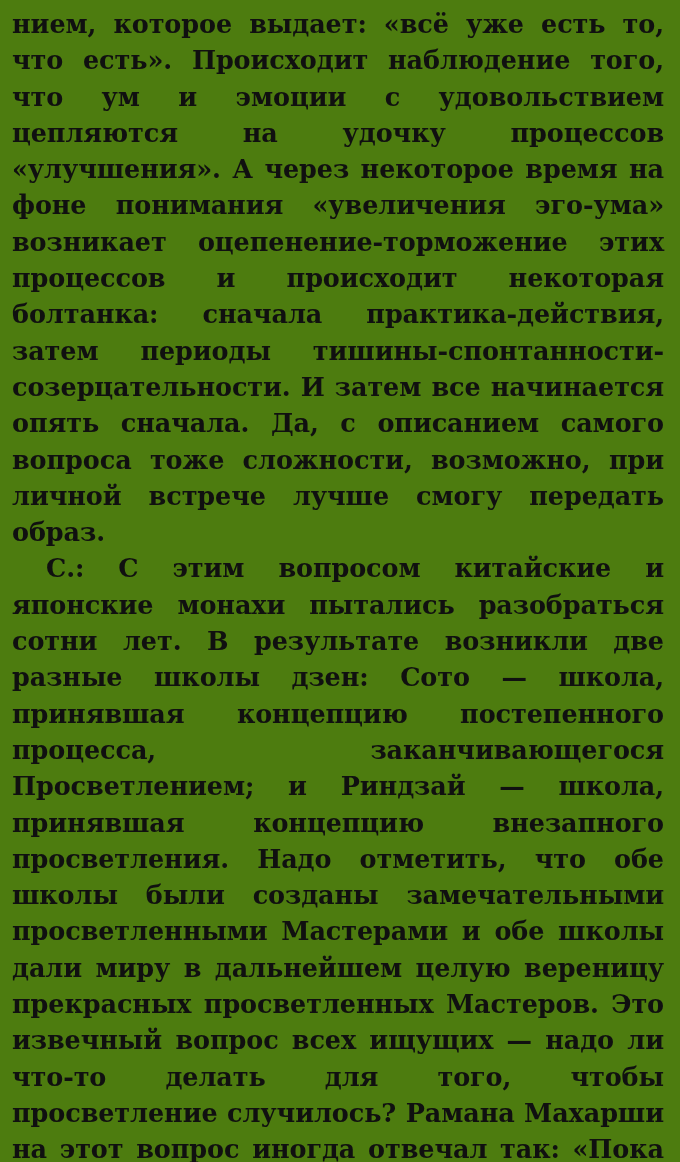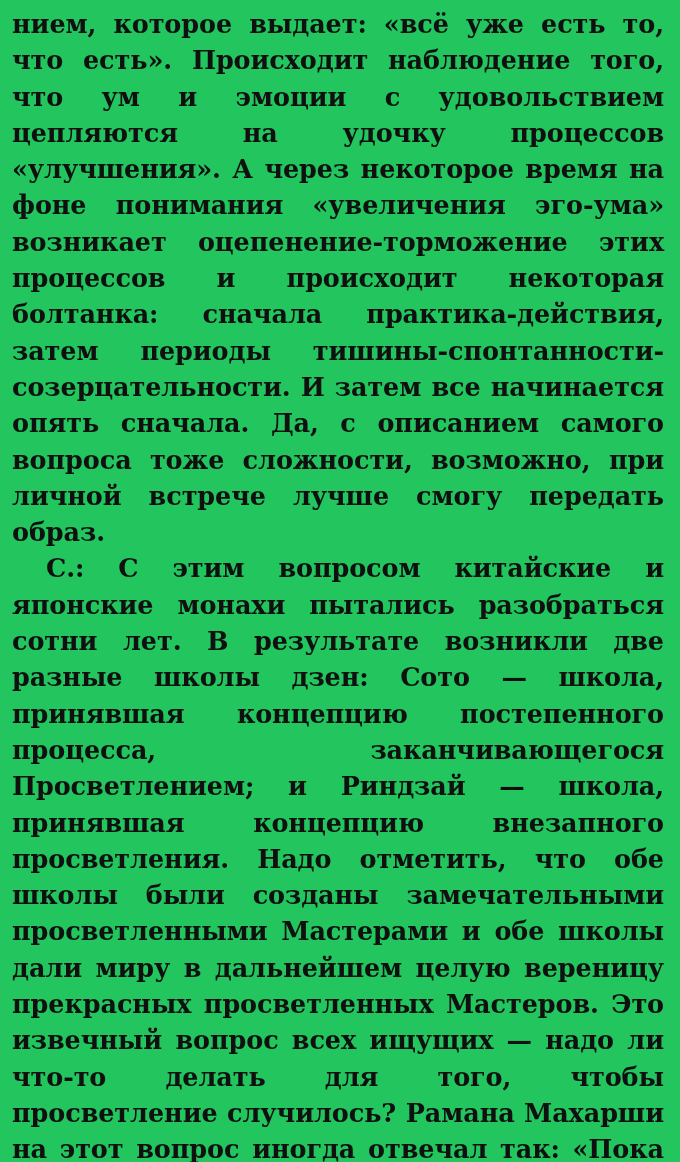--- a/index.html
+++ b/index.html
@@ -4,21 +4,21 @@
 <style>
   html, body {
     margin: 0;
     padding: 0;
     background: #ffffff;
   }
   .page {
     position: relative;
     width: 680px;
     height: 1162px;
-    background: #22c55e;
+    background: #4d7c0f;
     overflow: hidden;
     box-sizing: border-box;
     padding: 6px 16px 0 12px;
   }
   .body-text {
     font-family: "DejaVu Serif", "Liberation Serif", serif;
     font-weight: 700;
     font-size: 25.5px;
     line-height: 36.3px;
     color: #101010;

